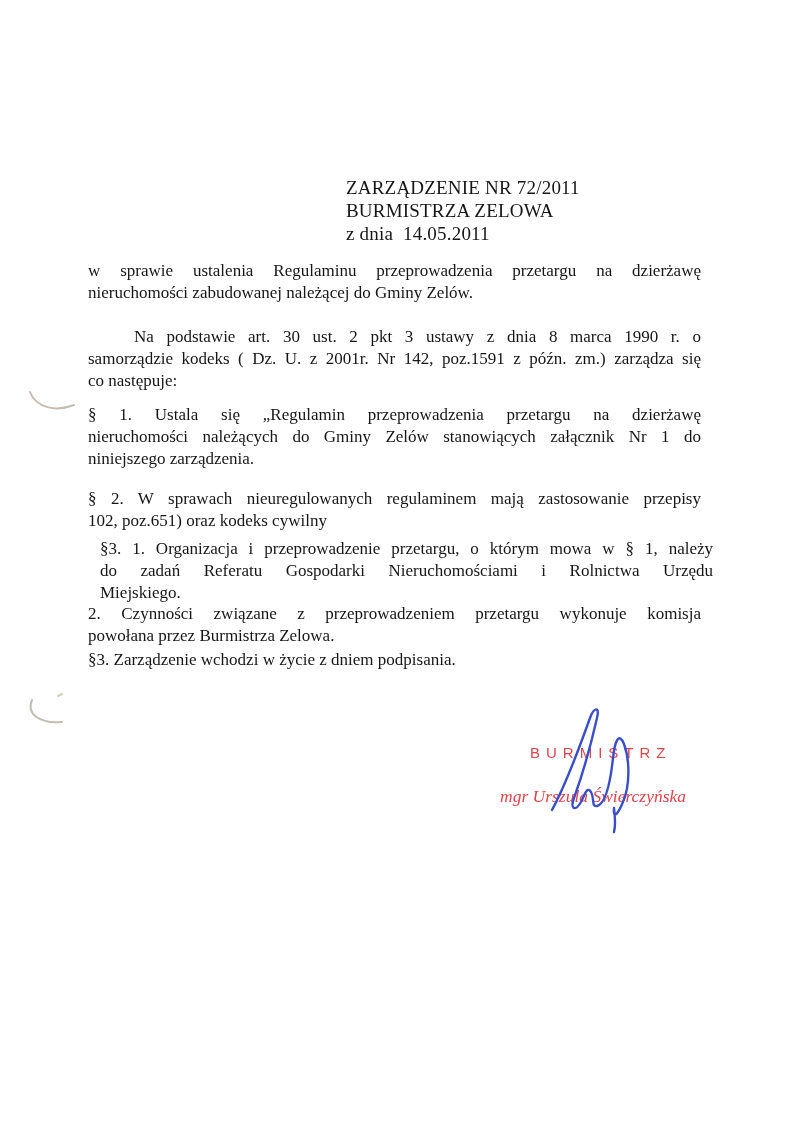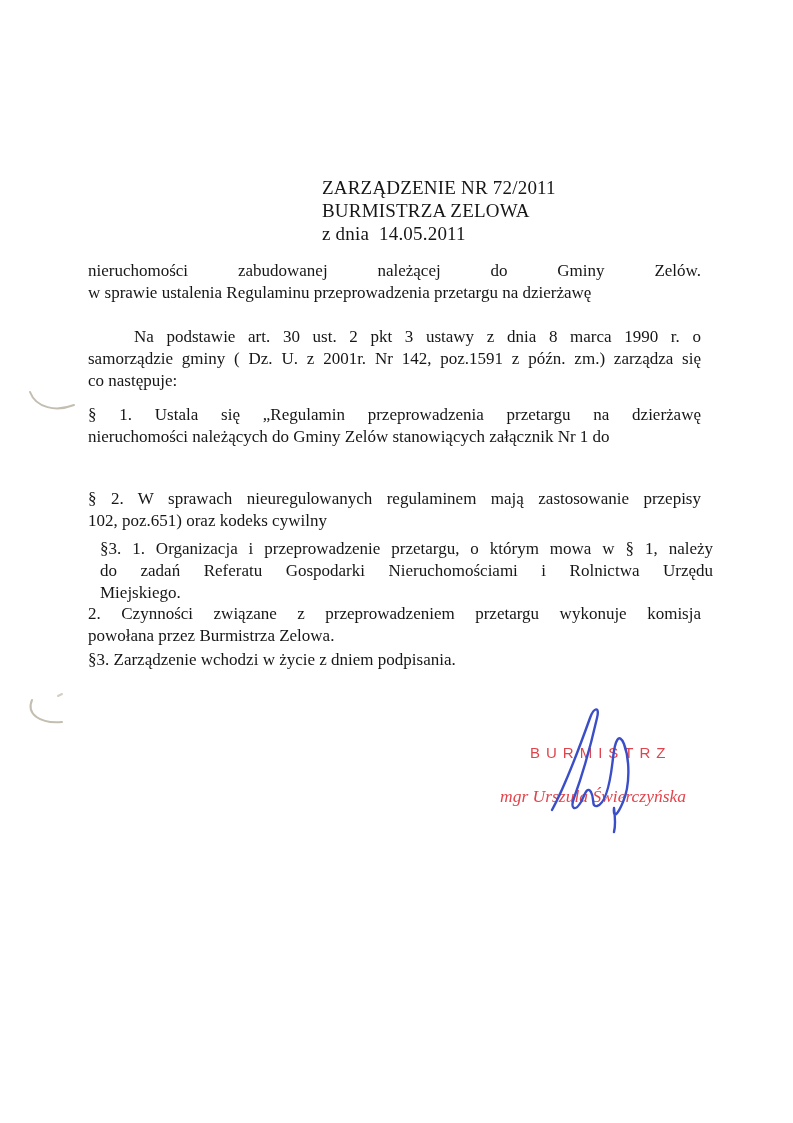--- a/index.html
+++ b/index.html
@@ -6,21 +6,21 @@
   .page{
     position:relative;width:793px;height:1123px;background:#ffffff;
     font-family:"Liberation Serif","DejaVu Serif",serif;color:#161616;
     overflow:hidden;
   }
   
   .doc-header{
     position:absolute;left:322px;top:176px;
     font-size:19px;line-height:23px;letter-spacing:0.2px;
   }
-  .doc-header .line{white-space:pre;height:23px;overflow:hidden;}
+  .doc-header .line{white-space:pre;height:23px;overflow:hidden;margin-left:24px;}
   
   .para{
     position:absolute;left:88px;width:613px;
     font-size:17px;line-height:22px;
   }
   .para .line{
     text-align:justify;text-align-last:justify;
     height:22px;overflow:hidden;
   }
   .para .line:last-child{text-align-last:left;}
@@ -54,33 +54,34 @@
     <path d="M40 4 L 44 2" stroke="#d4cfc2" stroke-width="2" fill="none" stroke-linecap="round"></path>
   </svg>
 
   <div class="doc-header">
       <div class="line">ZARZĄDZENIE NR 72/2011</div>
       <div class="line">BURMISTRZA ZELOWA</div>
       <div class="line">z dnia  14.05.2011</div>
     </div>
 
   <div class="para" style="top:260px;">
+      <div class="line">w sprawie ustalenia Regulaminu przeprowadzenia przetargu na dzierżawę</div>
       <div class="line">nieruchomości zabudowanej należącej do Gminy Zelów.</div>
-      <div class="line">w sprawie ustalenia Regulaminu przeprowadzenia przetargu na dzierżawę</div>
     </div>
 
   <div class="para indent-first" style="top:326px;">
       <div class="line">Na podstawie art. 30 ust. 2 pkt 3 ustawy z dnia 8 marca 1990 r. o</div>
-      <div class="line">samorządzie gminy ( Dz. U. z 2001r. Nr 142, poz.1591 z późn. zm.) zarządza się</div>
+      <div class="line">samorządzie kodeks ( Dz. U. z 2001r. Nr 142, poz.1591 z późn. zm.) zarządza się</div>
       <div class="line">co następuje:</div>
     </div>
 
   <div class="para" style="top:404px;">
       <div class="line">§ 1. Ustala się „Regulamin przeprowadzenia przetargu na dzierżawę</div>
       <div class="line">nieruchomości należących do Gminy Zelów stanowiących załącznik Nr 1 do</div>
+      <div class="line">niniejszego zarządzenia.</div>
     </div>
 
   <div class="para" style="top:472px;margin-top:16px;">
       <div class="line">§ 2. W sprawach nieuregulowanych regulaminem mają zastosowanie przepisy</div>
       <div class="line">102, poz.651) oraz kodeks cywilny</div>
     </div>
 
   <div class="para" style="top:538px;margin-left:12px;">
       <div class="line">§3. 1. Organizacja i przeprowadzenie przetargu, o którym mowa w § 1, należy</div>
       <div class="line">do zadań Referatu Gospodarki Nieruchomościami i Rolnictwa Urzędu</div>

